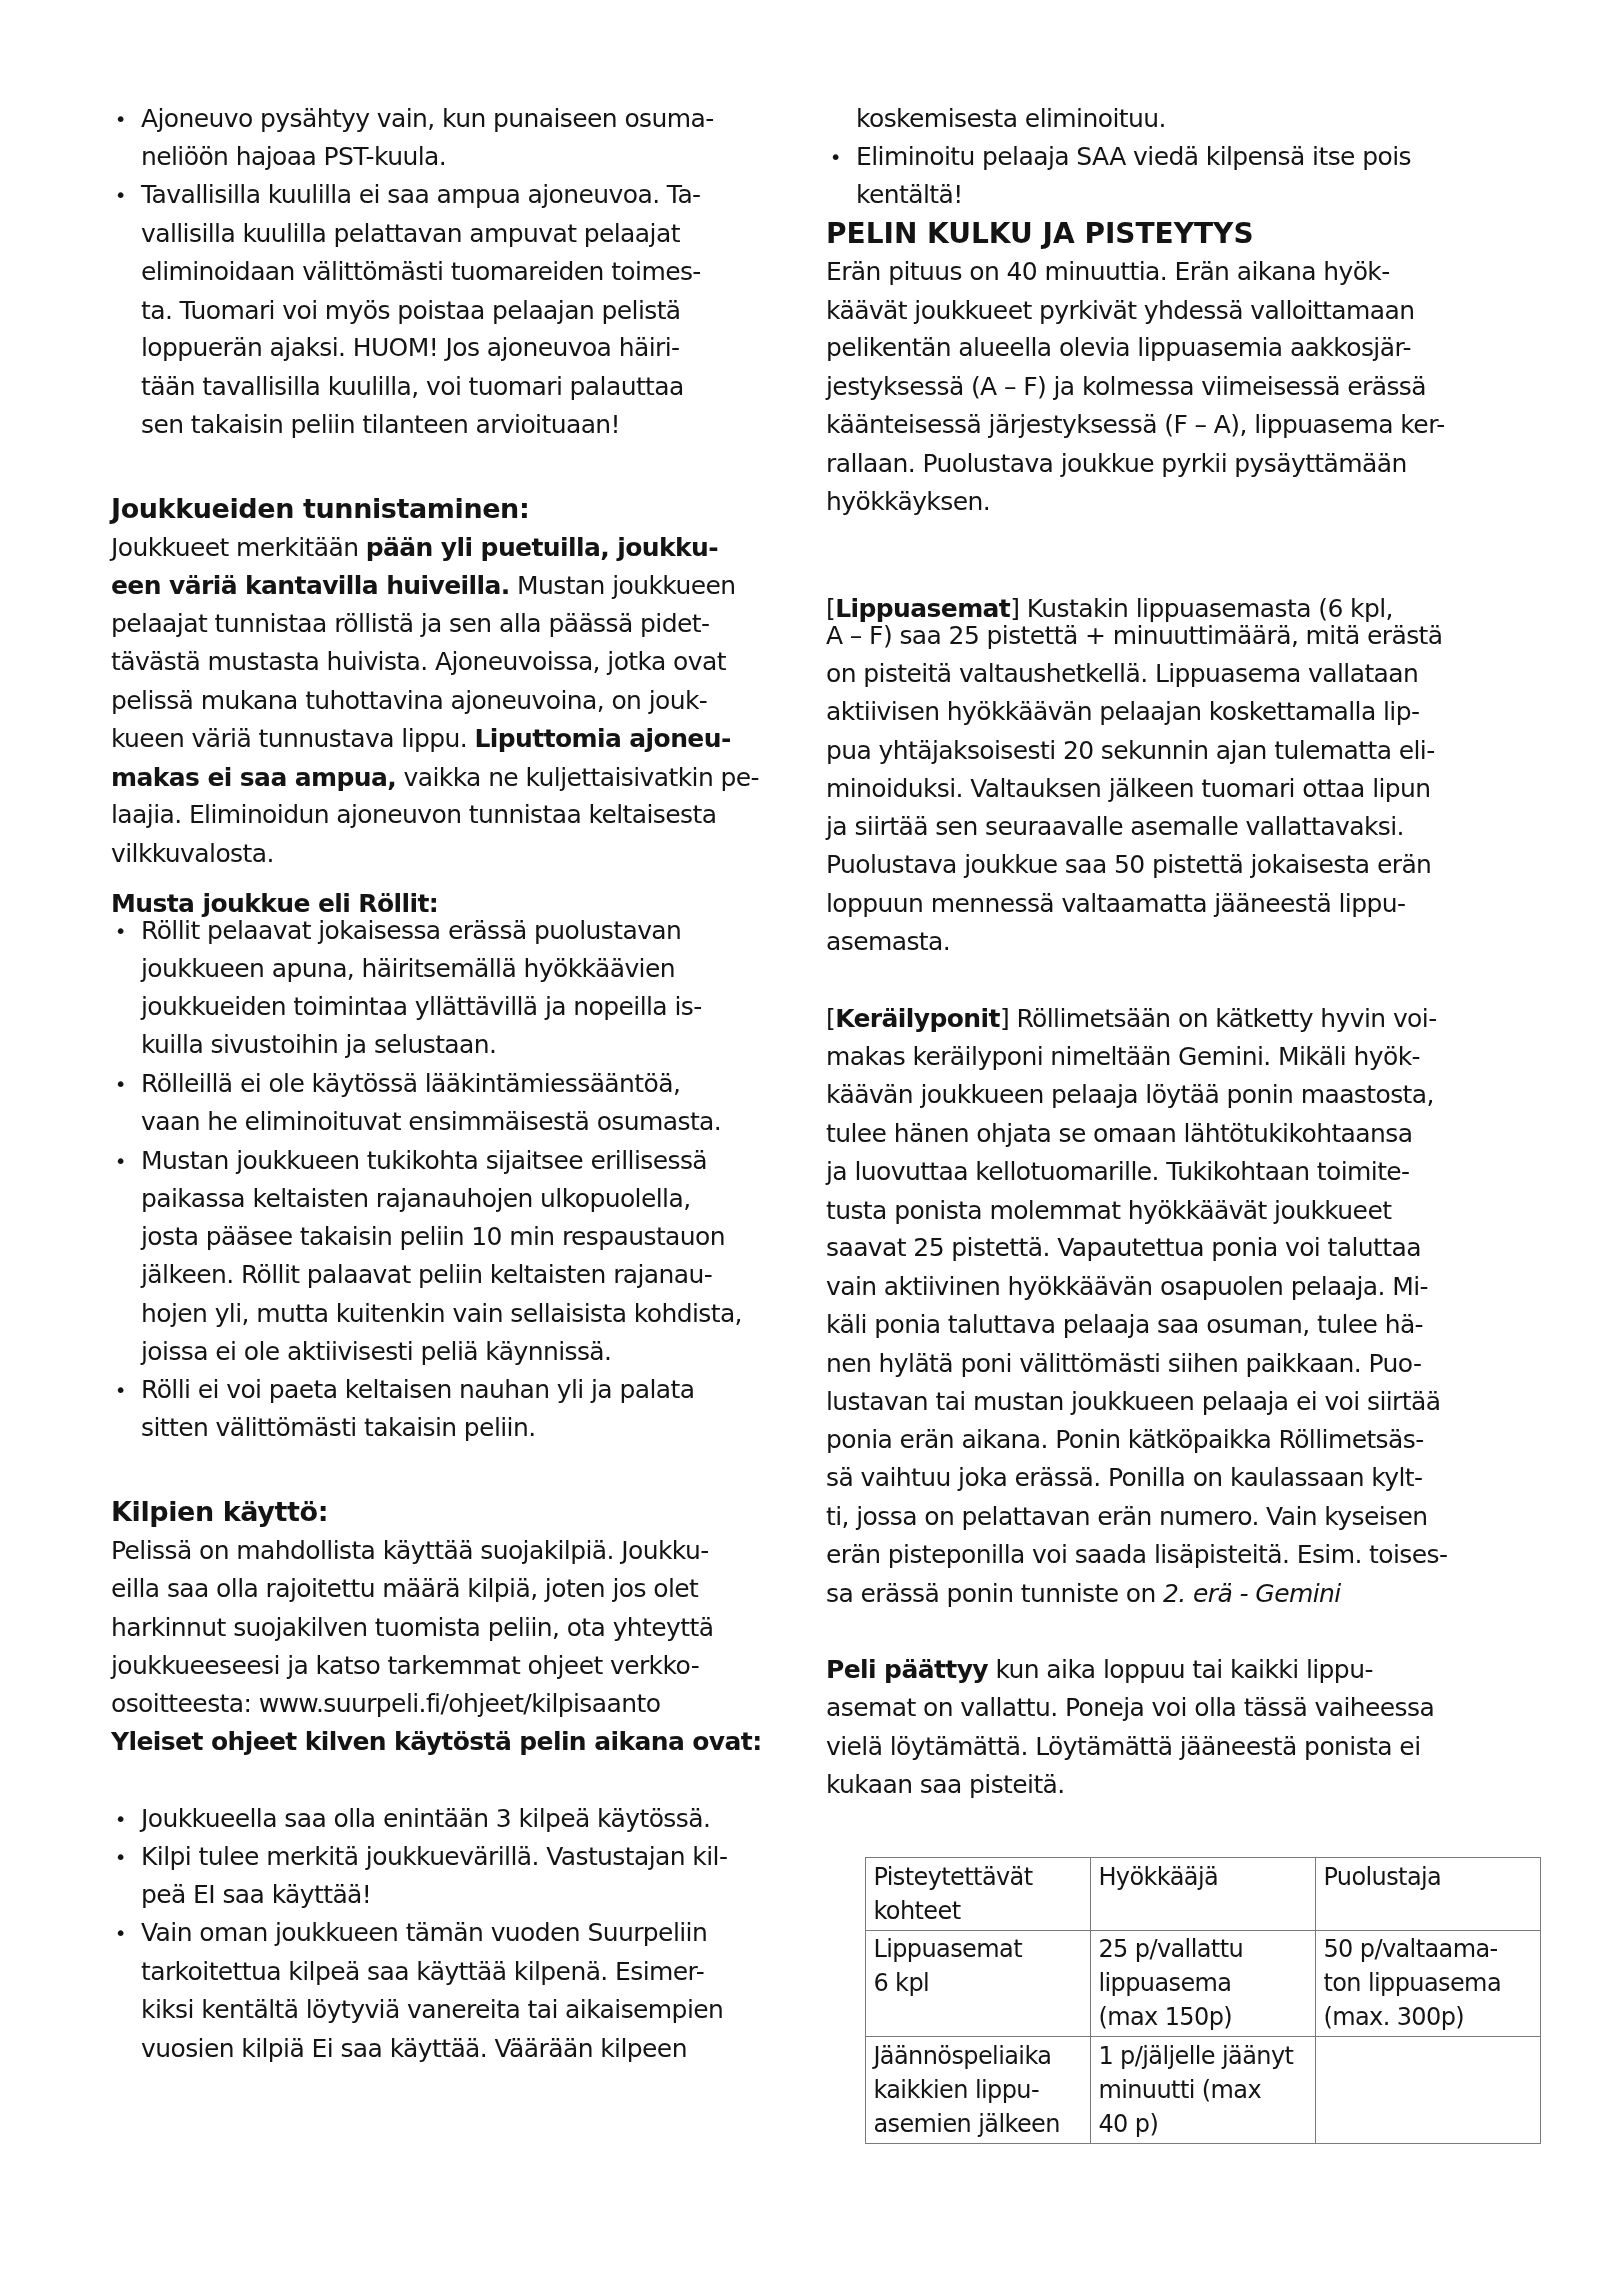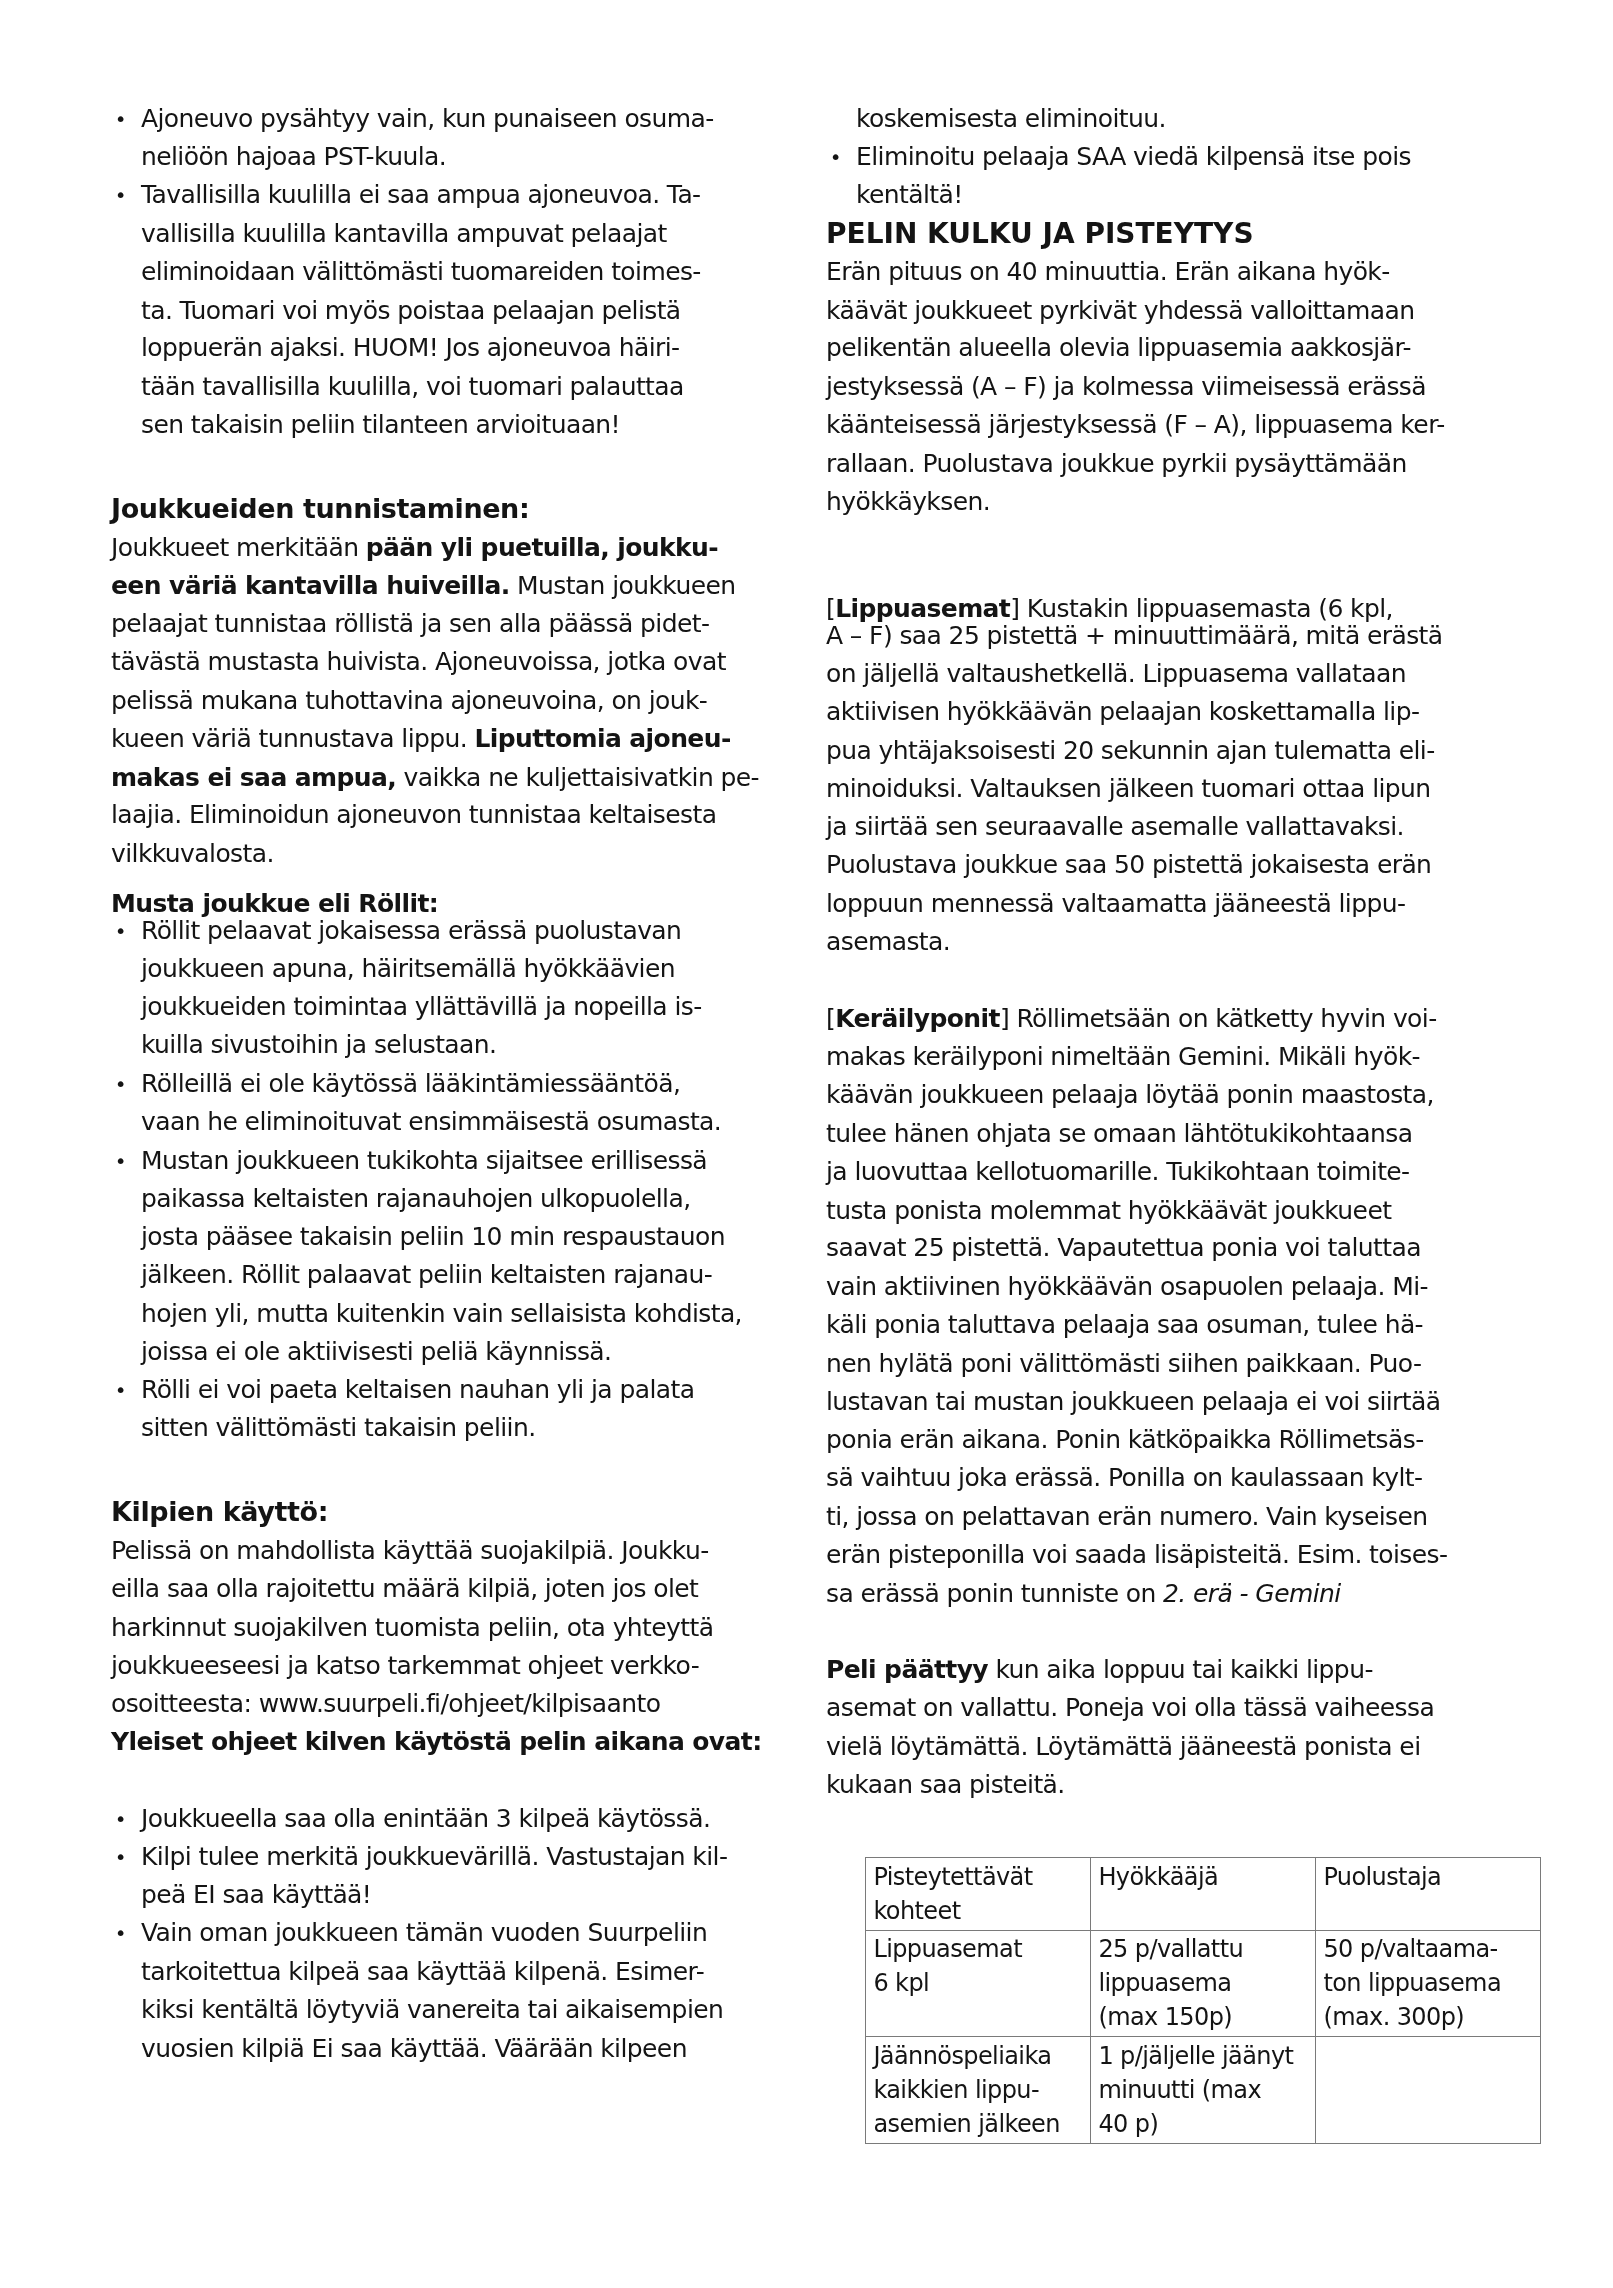--- a/index.html
+++ b/index.html
@@ -25,21 +25,21 @@
 
 <div class="col col-left">
 
   <div>
     <span class="bullet" style="top:100px">•</span>
     <div class="line indent" style="top:100px">Ajoneuvo pysähtyy vain, kun punaiseen osuma-</div>
     <div class="line indent" style="top:138px">neliöön hajoaa PST-kuula.</div>
 
     <span class="bullet" style="top:176px">•</span>
     <div class="line indent" style="top:176px">Tavallisilla kuulilla ei saa ampua ajoneuvoa. Ta-</div>
-    <div class="line indent" style="top:215px">vallisilla kuulilla kantavilla ampuvat pelaajat</div>
+    <div class="line indent" style="top:215px">vallisilla kuulilla pelattavan ampuvat pelaajat</div>
     <div class="line indent" style="top:253px">eliminoidaan välittömästi tuomareiden toimes-</div>
     <div class="line indent" style="top:292px">ta. Tuomari voi myös poistaa pelaajan pelistä</div>
     <div class="line indent" style="top:329px">loppuerän ajaksi. HUOM! Jos ajoneuvoa häiri-</div>
     <div class="line indent" style="top:368px">tään tavallisilla kuulilla, voi tuomari palauttaa</div>
     <div class="line indent" style="top:406px">sen takaisin peliin tilanteen arvioituaan!</div>
   </div>
 
   <div>
     <div class="line h-bold" style="top:490px">Joukkueiden tunnistaminen:</div>
     <div class="line" style="top:529px"><span>Joukkueet merkitään </span><b>pään yli puetuilla, joukku-</b></div>
@@ -119,21 +119,21 @@
     <div class="line" style="top:329px">pelikentän alueella olevia lippuasemia aakkosjär-</div>
     <div class="line" style="top:368px">jestyksessä (A – F) ja kolmessa viimeisessä erässä</div>
     <div class="line" style="top:406px">käänteisessä järjestyksessä (F – A), lippuasema ker-</div>
     <div class="line" style="top:445px">rallaan. Puolustava joukkue pyrkii pysäyttämään</div>
     <div class="line" style="top:483px">hyökkäyksen.</div>
   </div>
 
   <div>
     <div class="line" style="top:590px">[<b>Lippuasemat</b>] <span>Kustakin lippuasemasta (6 kpl,</span></div>
     <div class="line" style="top:617px">A – F) saa 25 pistettä + minuuttimäärä, mitä erästä</div>
-    <div class="line" style="top:655px">on jäljellä valtaushetkellä. Lippuasema vallataan</div>
+    <div class="line" style="top:655px">on pisteitä valtaushetkellä. Lippuasema vallataan</div>
     <div class="line" style="top:693px">aktiivisen hyökkäävän pelaajan koskettamalla lip-</div>
     <div class="line" style="top:732px">pua yhtäjaksoisesti 20 sekunnin ajan tulematta eli-</div>
     <div class="line" style="top:770px">minoiduksi. Valtauksen jälkeen tuomari ottaa lipun</div>
     <div class="line" style="top:808px">ja siirtää sen seuraavalle asemalle vallattavaksi.</div>
     <div class="line" style="top:846px">Puolustava joukkue saa 50 pistettä jokaisesta erän</div>
     <div class="line" style="top:885px">loppuun mennessä valtaamatta jääneestä lippu-</div>
     <div class="line" style="top:923px">asemasta.</div>
   </div>
 
   <div>

